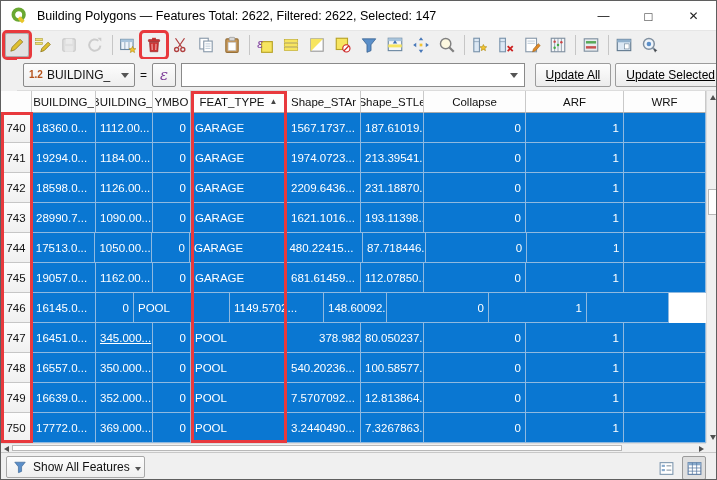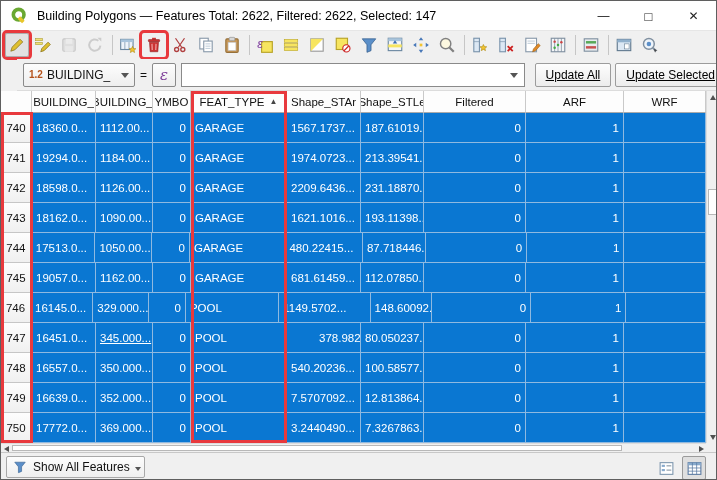--- a/index.html
+++ b/index.html
@@ -314,21 +314,21 @@
             <span>FEAT_TYPE</span>
             <span class="sort">▲</span>
           </div>
           <div class="hcell" style="width: 74px;">
             <span>Shape_STAr</span>
           </div>
           <div class="hcell" style="width: 63px;">
             <span>Shape_STLe</span>
           </div>
           <div class="hcell" style="width: 102px;">
-            <span>Filtered</span>
+            <span>Collapse</span>
           </div>
           <div class="hcell" style="width: 98px;">
             <span>ARF</span>
           </div>
           <div class="hcell" style="width: 82px;">
             <span>WRF</span>
           </div>
         </div>
       <div>
           <div class="trow">
@@ -362,21 +362,21 @@
             <div class="tcell ar" style="width: 38px;">0</div>
             <div class="tcell" style="width: 96px;">GARAGE</div>
             <div class="tcell" style="width: 74px;">2209.6436...</div>
             <div class="tcell" style="width: 63px;">231.18870...</div>
             <div class="tcell ar" style="width: 102px;">0</div>
             <div class="tcell ar" style="width: 98px;">1</div>
             <div class="tcell" style="width: 82px;"></div>
           </div>
           <div class="trow">
             <div class="rownum">743</div>
-            <div class="tcell" style="width: 64px;">18162.0...</div>
+            <div class="tcell" style="width: 64px;">28990.7...</div>
             <div class="tcell" style="width: 57px;">1090.00...</div>
             <div class="tcell ar" style="width: 38px;">0</div>
             <div class="tcell" style="width: 96px;">GARAGE</div>
             <div class="tcell" style="width: 74px;">1621.1016...</div>
             <div class="tcell" style="width: 63px;">193.11398...</div>
             <div class="tcell ar" style="width: 102px;">0</div>
             <div class="tcell ar" style="width: 98px;">1</div>
             <div class="tcell" style="width: 82px;"></div>
           </div>
           <div class="trow">
@@ -399,21 +399,20 @@
             <div class="tcell" style="width: 96px;">GARAGE</div>
             <div class="tcell" style="width: 74px;">681.61459...</div>
             <div class="tcell" style="width: 63px;">112.07850...</div>
             <div class="tcell ar" style="width: 102px;">0</div>
             <div class="tcell ar" style="width: 98px;">1</div>
             <div class="tcell" style="width: 82px;"></div>
           </div>
           <div class="trow">
             <div class="rownum">746</div>
             <div class="tcell" style="width: 64px;">16145.0...</div>
-            <div class="tcell" style="width: 57px;">329.000...</div>
             <div class="tcell ar" style="width: 38px;">0</div>
             <div class="tcell" style="width: 96px;">POOL</div>
             <div class="tcell" style="width: 94px;">1149.5702...</div>
             <div class="tcell" style="width: 63px;">148.60092...</div>
             <div class="tcell ar" style="width: 102px;">0</div>
             <div class="tcell ar" style="width: 98px;">1</div>
             <div class="tcell" style="width: 82px;"></div>
           </div>
           <div class="trow">
             <div class="rownum">747</div>

